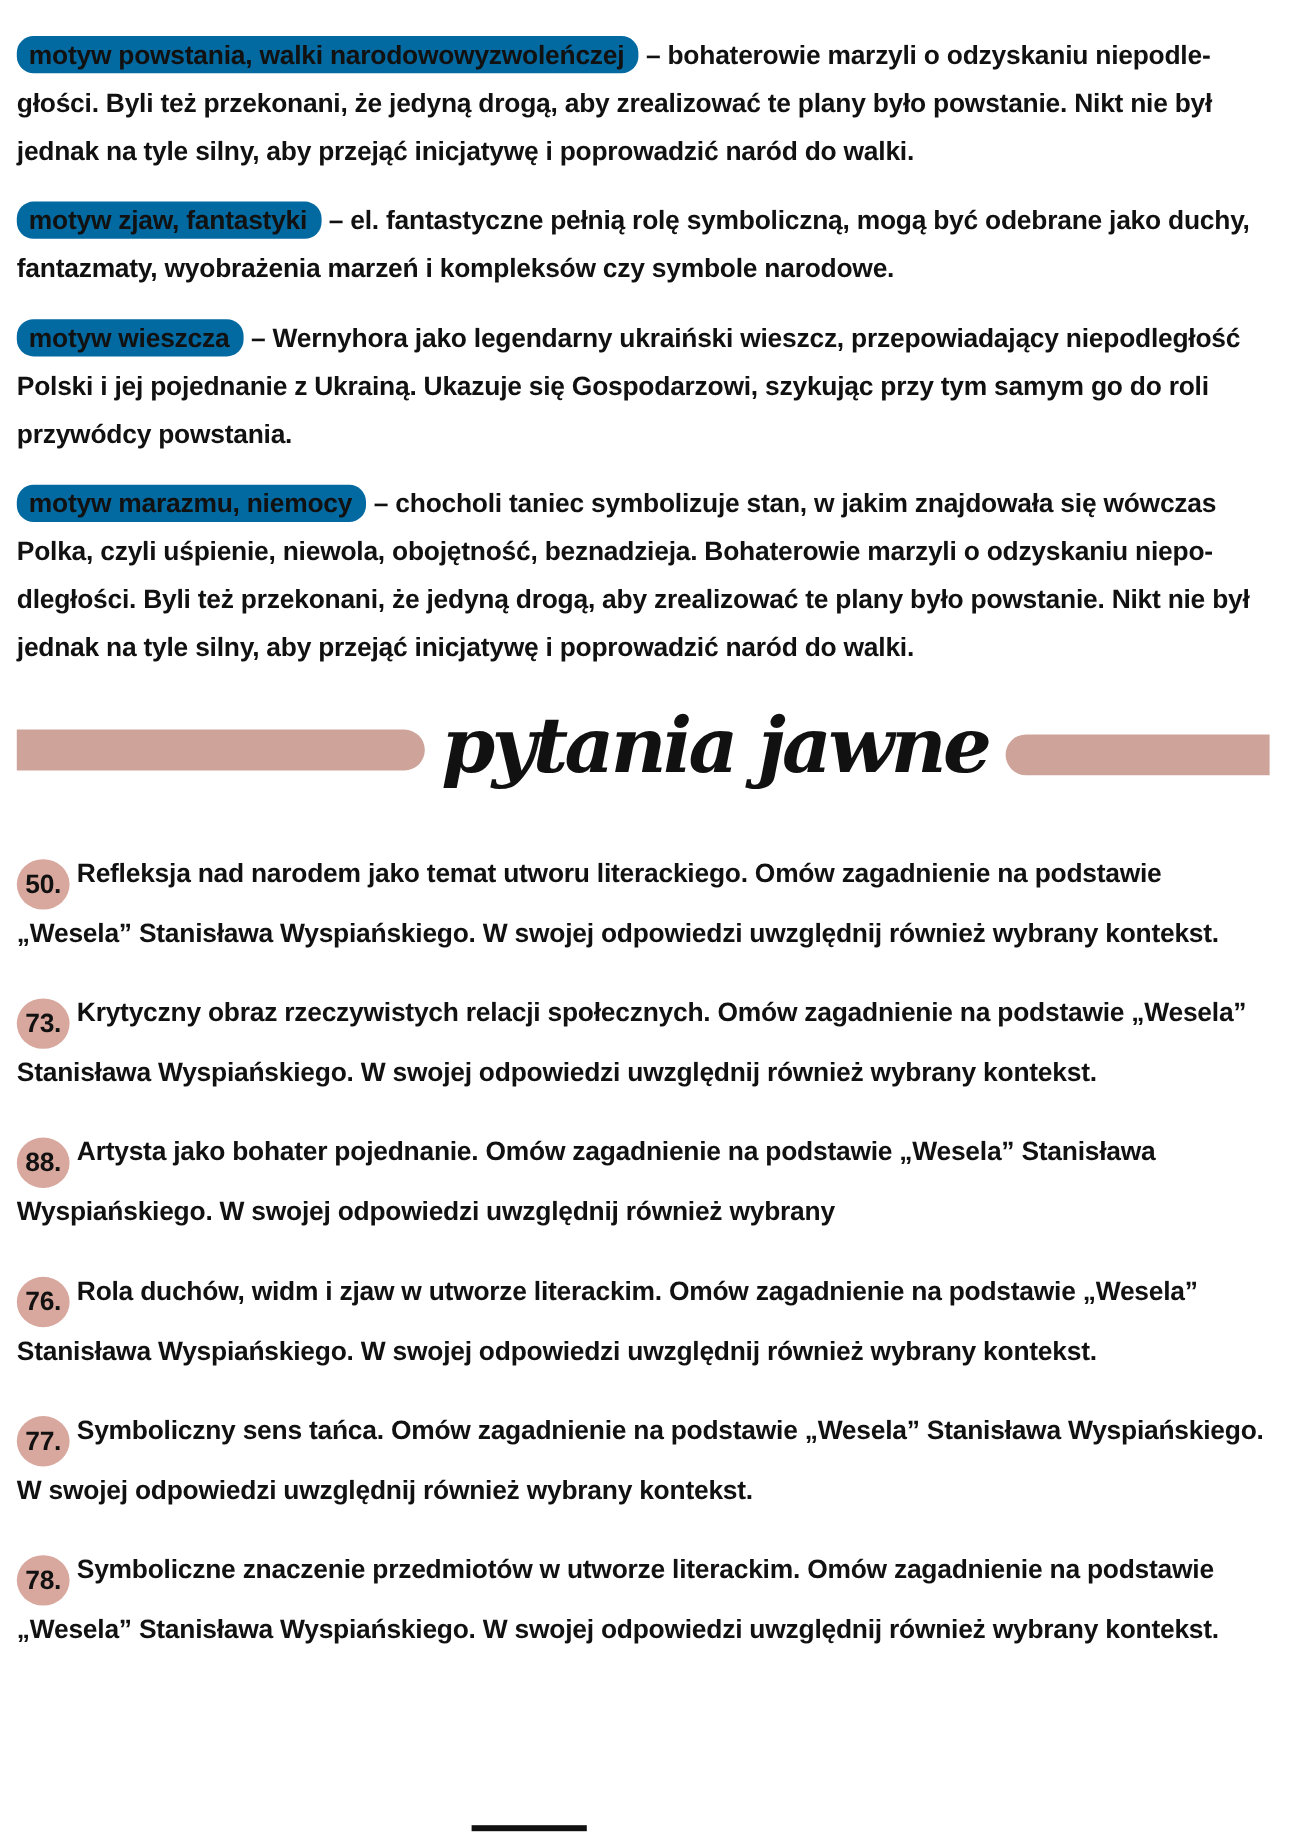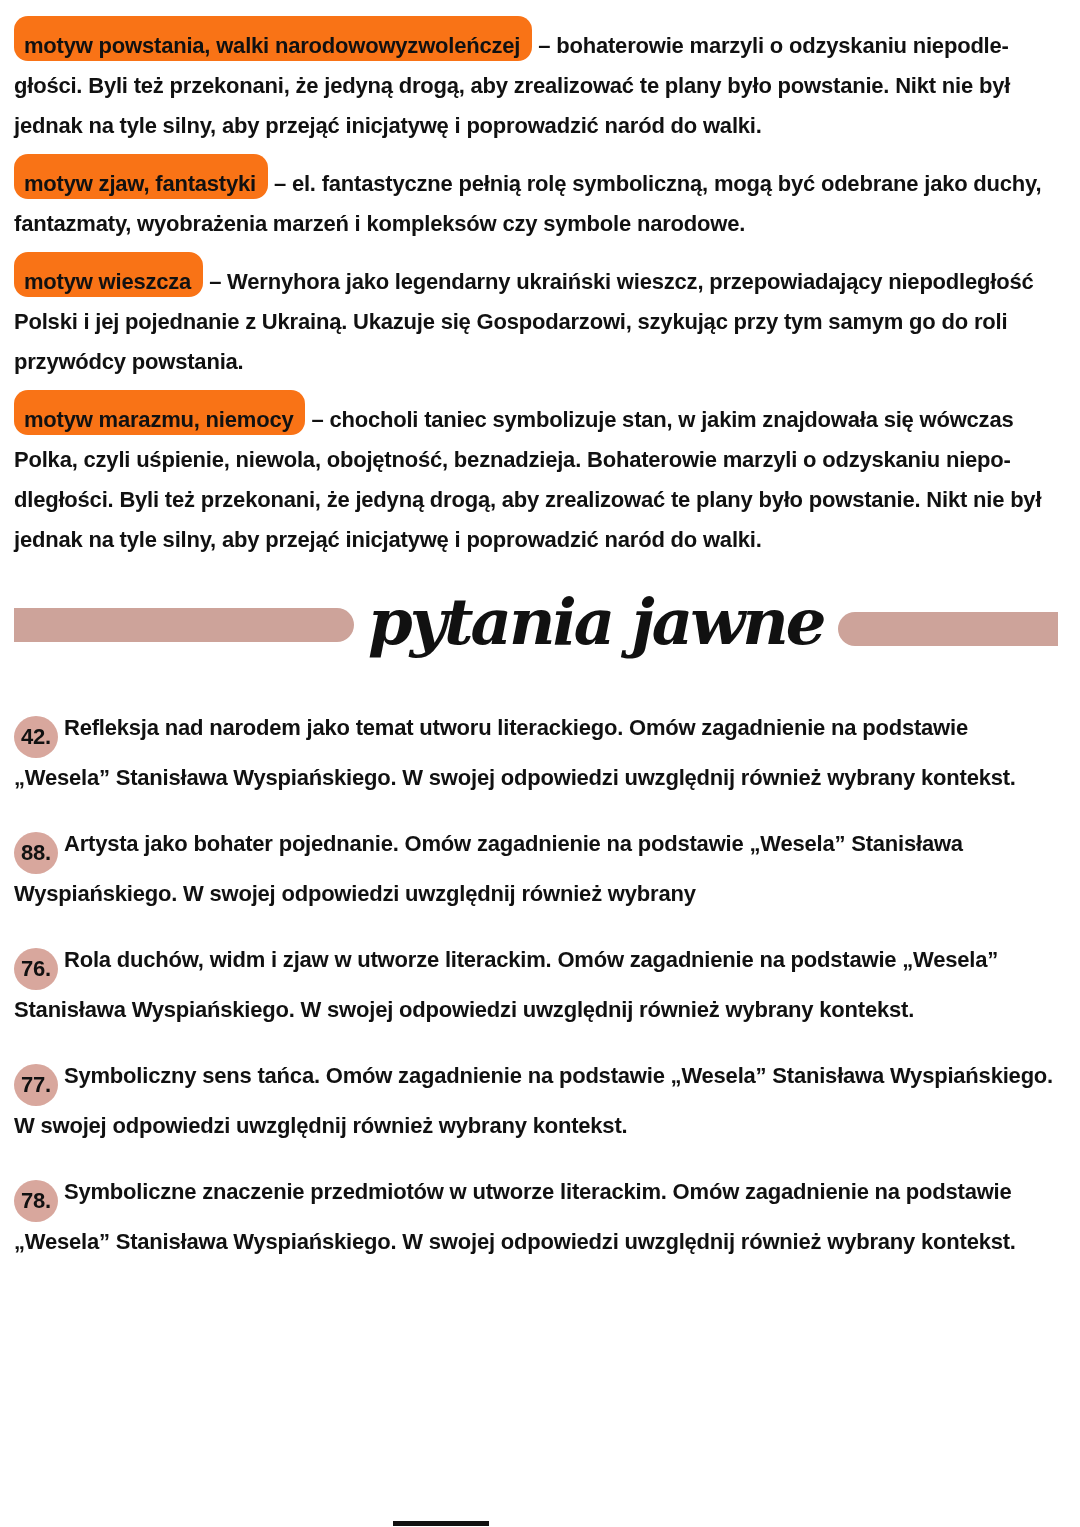--- a/index.html
+++ b/index.html
@@ -15,23 +15,23 @@
     padding:26px 22px 0 14px;
   }
   .motif{
     margin:0 0 18px 0;
     font-size:22px;
     font-weight:bold;
     line-height:40px;
     letter-spacing:-0.2px;
   }
   .hl{
-    background:#f97316;
+    background:#0369a1;
     border-radius:14px;
-    padding:17px 12px 3px 10px;
+    padding:3px 12px 3px 10px;
     margin-right:6px;
     white-space:nowrap;
   }
   .banner{
     display:flex;
     align-items:center;
     margin:24px 0 42px 0;
     height:82px;
     justify-content:center;
   }
@@ -99,22 +99,23 @@
   <p class="motif"><span class="hl">motyw wieszcza</span><span>– Wernyhora jako legendarny ukraiński wieszcz, przepowiadający niepodległość Polski i jej pojednanie z Ukrainą. Ukazuje się Gospodarzowi, szykując przy tym samym go do roli przywódcy powstania.</span></p>
 
   <p class="motif"><span class="hl">motyw marazmu, niemocy</span><span>– chocholi taniec symbolizuje stan, w jakim znajdowała się wówczas Polka, czyli uśpienie, niewola, obojętność, beznadzieja. Bohaterowie marzyli o odzyskaniu niepo-dległości. Byli też przekonani, że jedyną drogą, aby zrealizować te plany było powstanie. Nikt nie był jednak na tyle silny, aby przejąć inicjatywę i poprowadzić naród do walki.</span></p>
 
   <div class="banner">
     <div class="bar bar-left"></div>
     <div class="banner-title">pytania jawne</div>
     <div class="bar bar-right"></div>
   </div>
 
-  <p class="question"><span class="qnum">42.</span><span>Refleksja nad narodem jako temat utworu literackiego. Omów zagadnienie na podstawie „Wesela” Stanisława Wyspiańskiego. W swojej odpowiedzi uwzględnij również wybrany kontekst.</span></p>
+  <p class="question"><span class="qnum">50.</span><span>Refleksja nad narodem jako temat utworu literackiego. Omów zagadnienie na podstawie „Wesela” Stanisława Wyspiańskiego. W swojej odpowiedzi uwzględnij również wybrany kontekst.</span></p>
 
+  <p class="question"><span class="qnum">73.</span><span>Krytyczny obraz rzeczywistych relacji społecznych. Omów zagadnienie na podstawie „Wesela” Stanisława Wyspiańskiego. W swojej odpowiedzi uwzględnij również wybrany kontekst.</span></p>
 
 
   <p class="question"><span class="qnum">88.</span><span>Artysta jako bohater pojednanie. Omów zagadnienie na podstawie „Wesela” Stanisława Wyspiańskiego. W swojej odpowiedzi uwzględnij również wybrany</span></p>
 
   <p class="question"><span class="qnum">76.</span><span>Rola duchów, widm i zjaw w utworze literackim. Omów zagadnienie na podstawie „Wesela” Stanisława Wyspiańskiego. W swojej odpowiedzi uwzględnij również wybrany kontekst.</span></p>
 
   <p class="question"><span class="qnum">77.</span><span>Symboliczny sens tańca. Omów zagadnienie na podstawie „Wesela” Stanisława Wyspiańskiego. W swojej odpowiedzi uwzględnij również wybrany kontekst.</span></p>
 
   <p class="question"><span class="qnum">78.</span><span>Symboliczne znaczenie przedmiotów w utworze literackim. Omów zagadnienie na podstawie „Wesela” Stanisława Wyspiańskiego. W swojej odpowiedzi uwzględnij również wybrany kontekst.</span></p>
 

